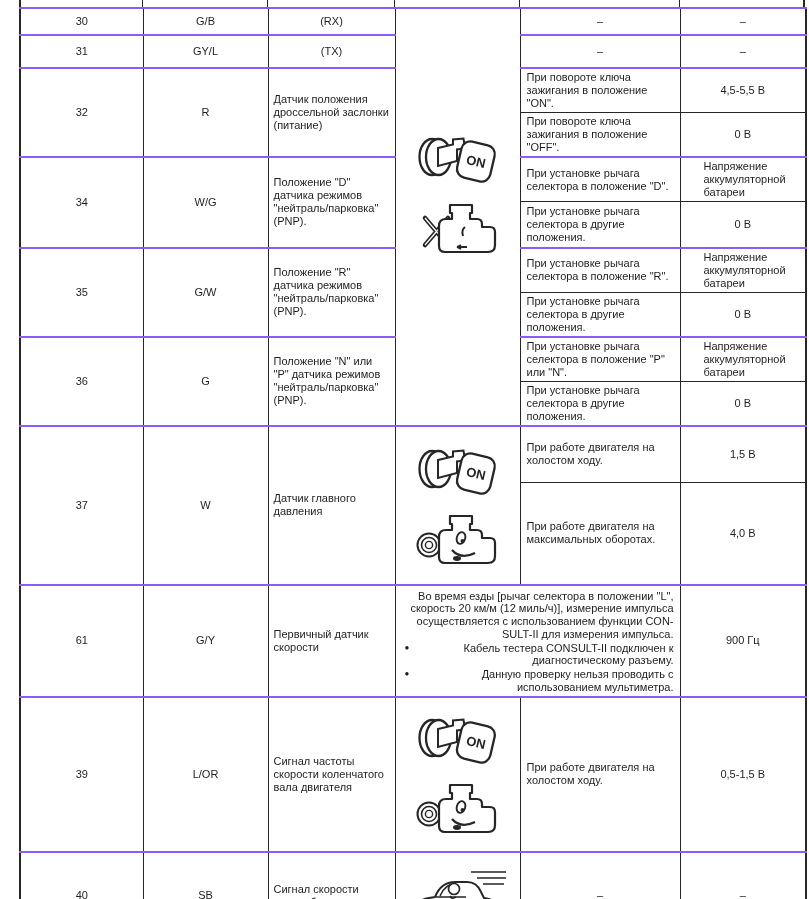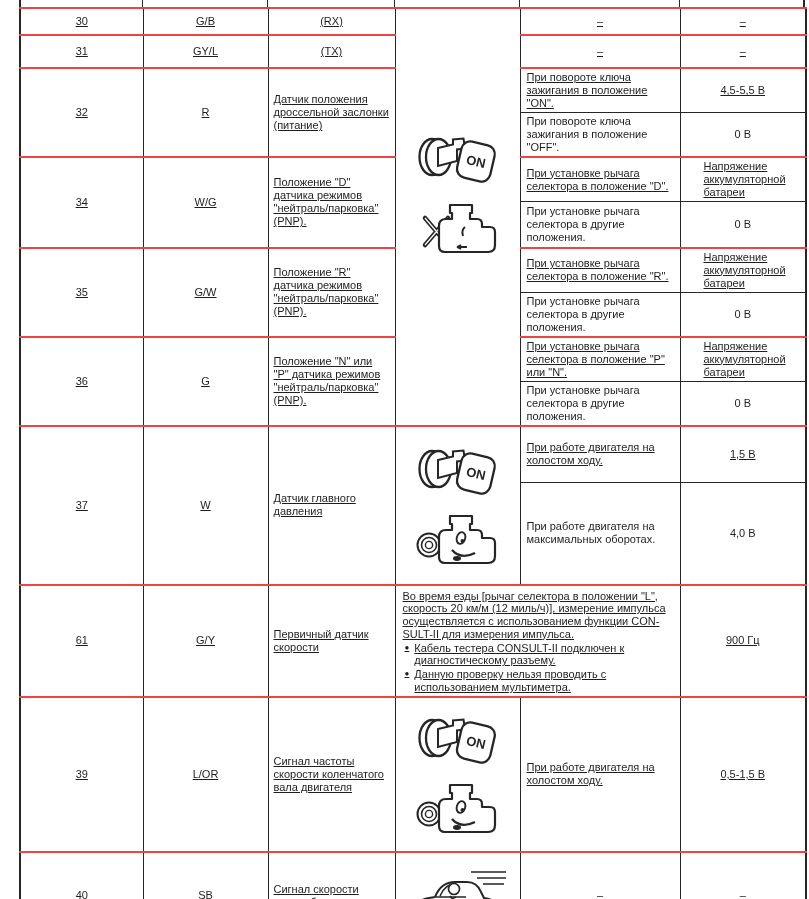--- a/index.html
+++ b/index.html
@@ -13,36 +13,36 @@
 
   .tbl-wrap { position:absolute; left:19px; top:7px; }
   table.pinout { border-collapse:collapse; table-layout:fixed; width:786px;
                  border:2px solid #262626; }
   td {
     border:1px solid #262626;
     font-size:11px; line-height:13px; color:#1e1e1e;
     vertical-align:middle; padding:2px 6px;
     overflow:hidden;
   }
-  tr.major > td { border-top:2px solid #ef4444;text-decoration:underline; }
+  tr.major > td { border-top:2px solid #8b5cf6; }
 
   td.c-pin, td.c-wire { text-align:center; padding:2px 3px; }
   td.c-desc { text-align:left; padding:3px 5px;margin-left:20px; }
   td.c-desc.ctr { text-align:center; }
   td.c-cond { text-align:left; padding:2px 4px 2px 6px;margin-top:31px; }
   td.c-val  { text-align:center; padding:2px 4px; }
   td.c-val.lft { text-align:left; padding-left:23px; }
   td.c-icon { text-align:center; padding:0; }
 
   .icon-stack { display:flex; flex-direction:column; align-items:center; justify-content:center;
                 gap:7px; height:100%; }
   .icon-stack.lift { padding-bottom:44px; }
   td.c-icon .wrap-h { display:flex; align-items:center; justify-content:center; height:100%; }
 
-  td.c-note { text-align:left; vertical-align:top; padding:4px 6px 2px 7px;
+  td.c-note { text-align:right; vertical-align:top; padding:4px 6px 2px 7px;
               font-size:11px; line-height:12.8px; }
   .note-bullet { display:flex; gap:5px; margin-top:1px; }
   .note-bullet .dot { font-size:8px; line-height:12.8px; padding-left:2px; }
 
   svg { display:block; }
 </style>
 </head>
 <body>
 
 <div class="page">

